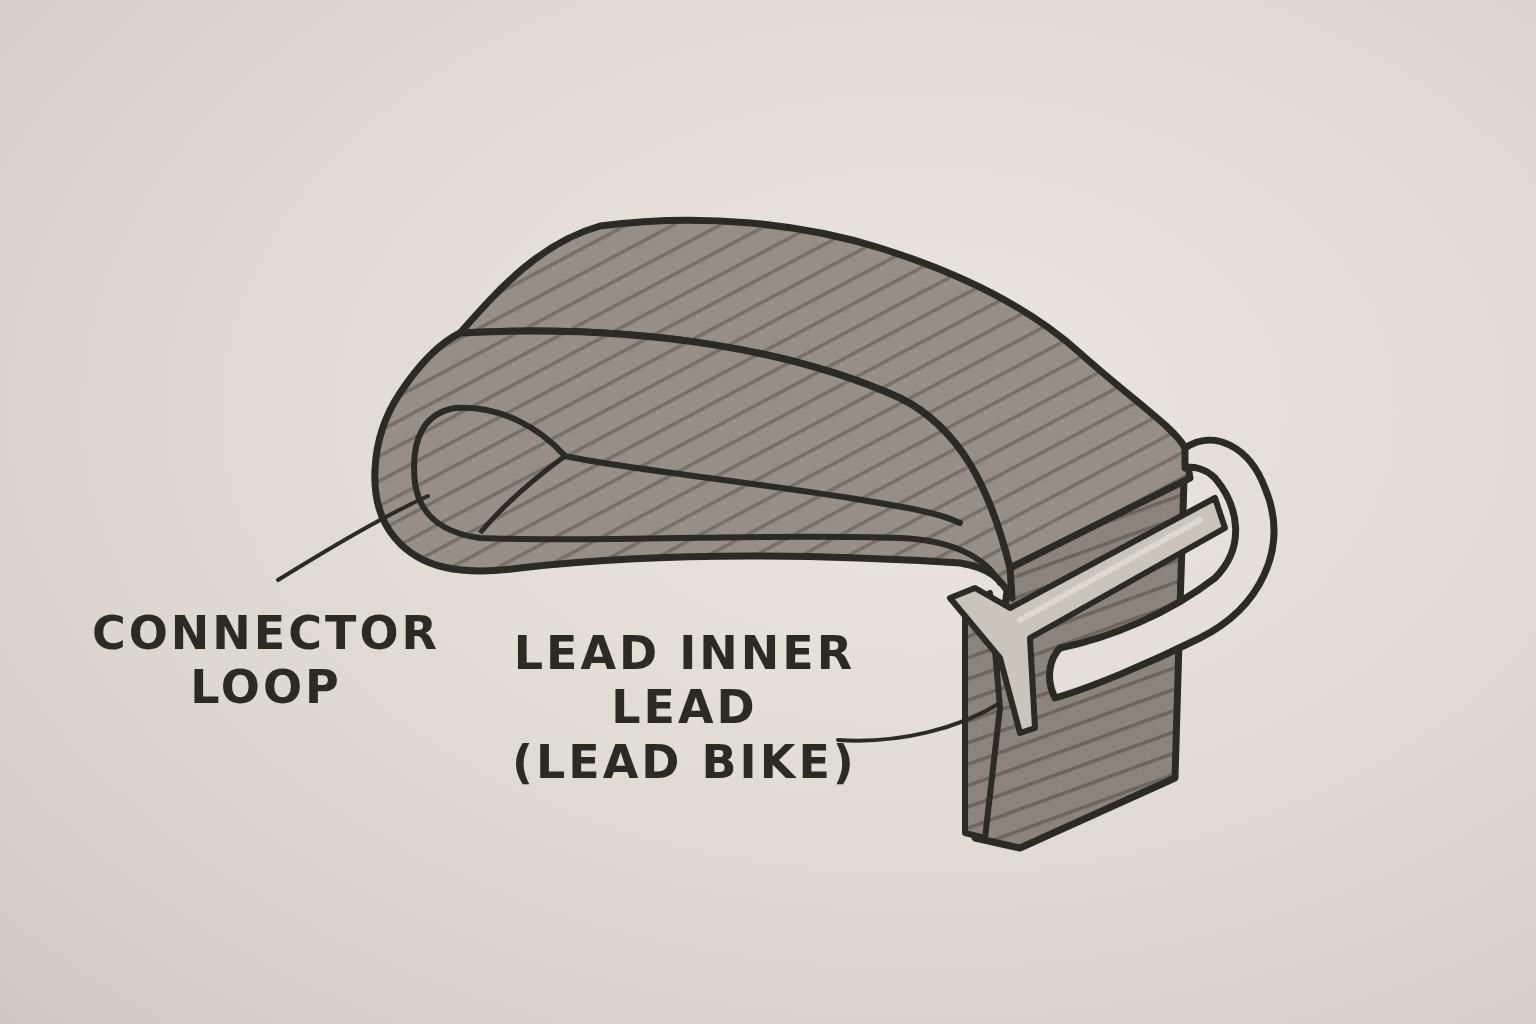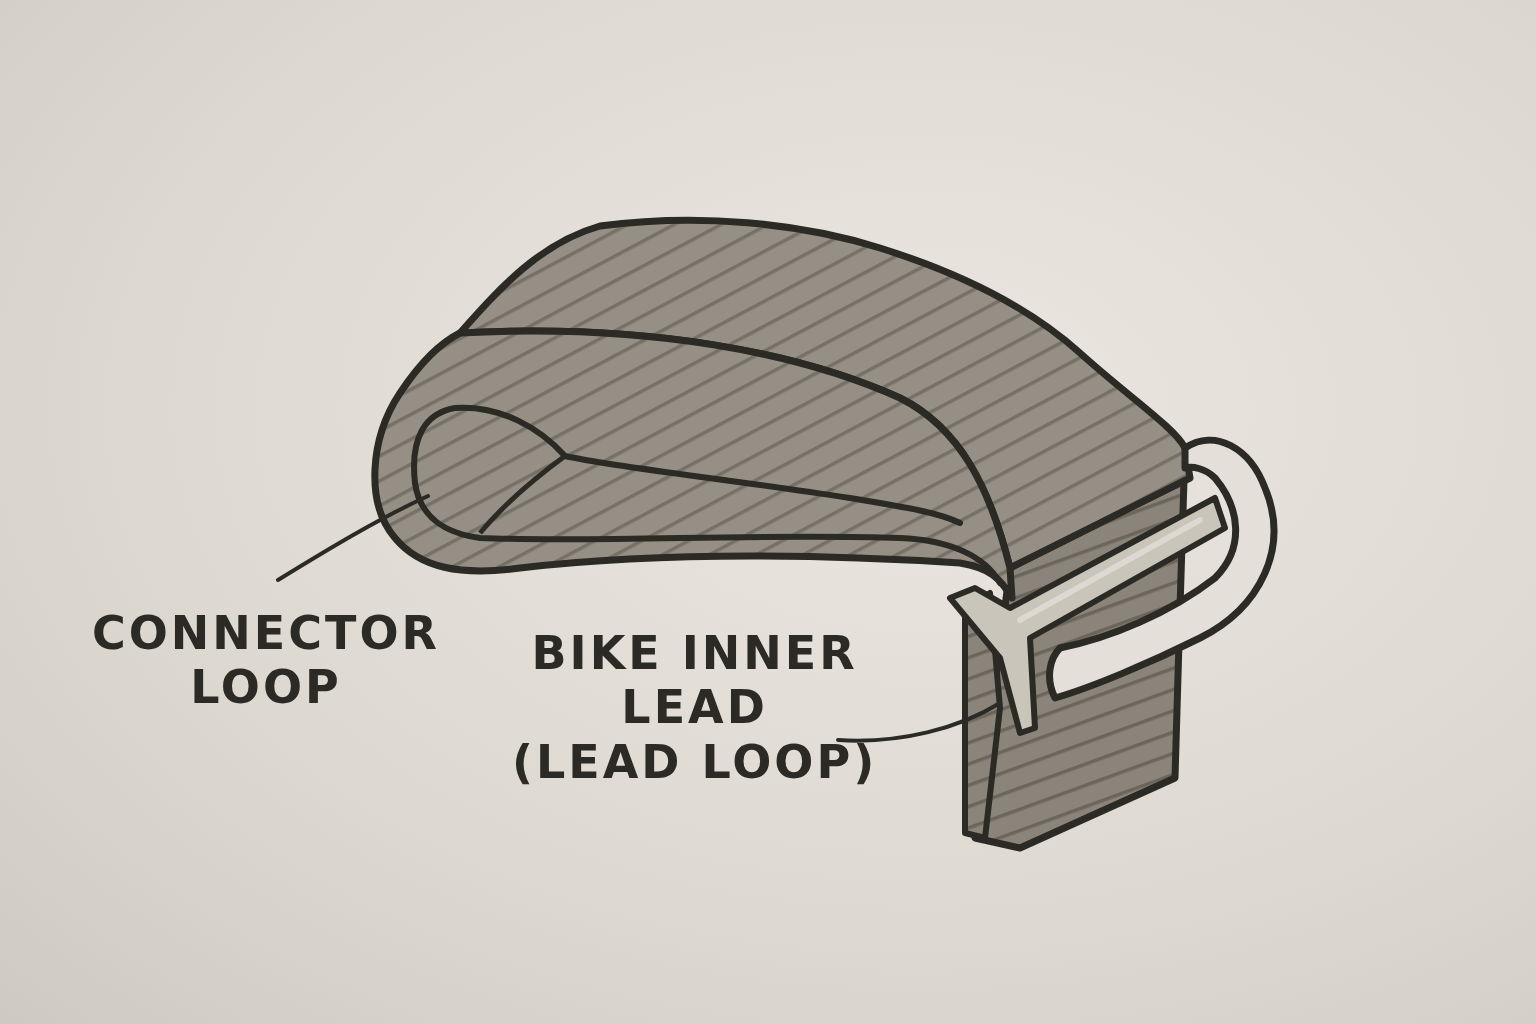--- a/index.html
+++ b/index.html
@@ -70,17 +70,17 @@
     <path d="M278 572 C330 540 380 510 428 488" fill="none" stroke="#2c2a25" stroke-width="4" stroke-linecap="round"></path>
     <path d="M838 732 C900 736 960 720 1000 695" fill="none" stroke="#2c2a25" stroke-width="4" stroke-linecap="round"></path>
   </svg>
 
   <div id="lbl-connector" class="label">
     <span class="line">CONNECTOR</span>
     <span class="line">LOOP</span>
   </div>
 
   <div id="lbl-tube" class="label">
-    <span class="line">BIKE INNER</span>
+    <span class="line">LEAD INNER</span>
     <span class="line">LEAD</span>
-    <span class="line">(LEAD LOOP)</span>
+    <span class="line">(LEAD BIKE)</span>
   </div>
 </div>
 
 </body></html>

